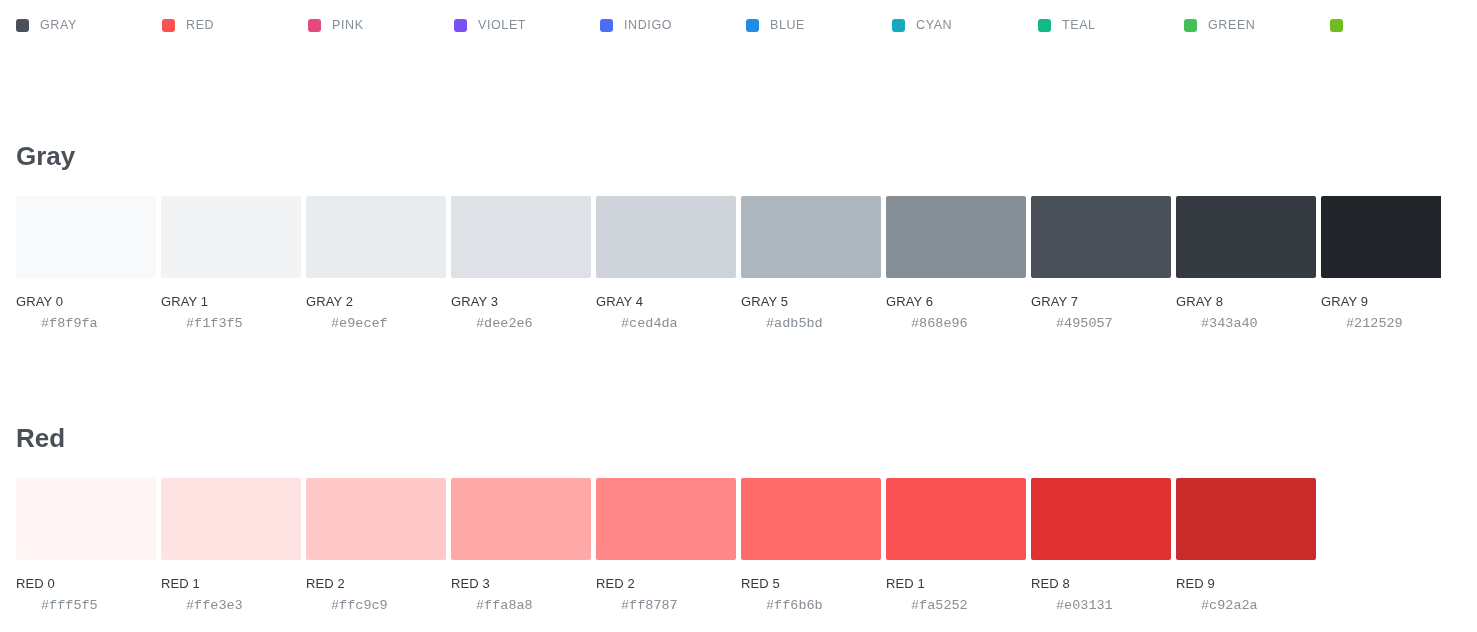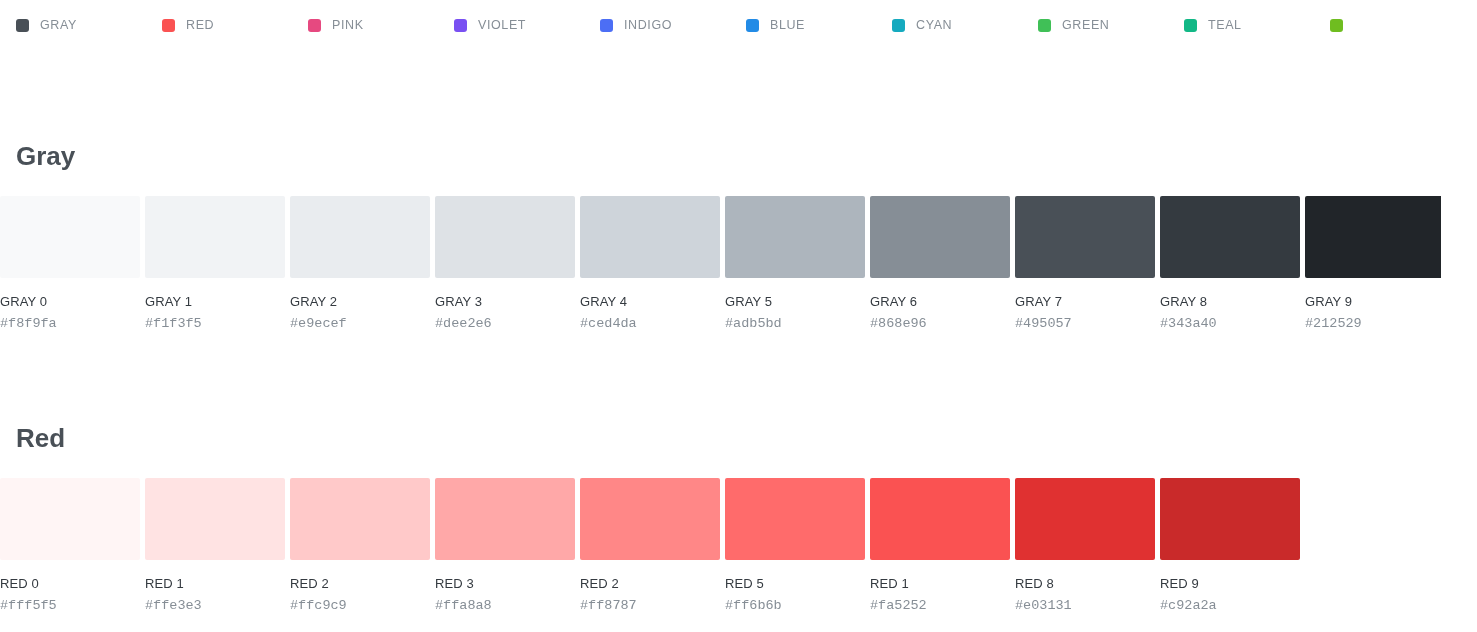--- a/index.html
+++ b/index.html
@@ -63,20 +63,21 @@
     font-size: 26px;
     font-weight: 600;
     color: #495057;
     margin: 0;
     padding-left: 16px;
     line-height: 1;
   }
   .swatch-row {
     position: relative;
     margin-top: 27px;
+    padding-left: 16px;
     display: flex;
     gap: 5px;
     overflow: hidden;
   }
   .swatch-cell {
     width: 140px;
     flex: 0 0 140px;
   }
   .swatch-color {
     height: 82px;
@@ -88,20 +89,21 @@
     color: #343a40;
     letter-spacing: 0.1px;
     white-space: nowrap;
   }
   .swatch-hex {
     margin-top: 7px;
     font-size: 13.5px;
     color: #868e96;
     font-family: "Liberation Mono", monospace;
     white-space: nowrap;
+    margin-left: 25px;
   }
 
   #section-gray { top: 143px; }
   #section-red  { top: 425px; }
 </style>
 </head>
 <body>
 
 <div class="page">
 
@@ -128,26 +130,26 @@
       </div>
       <div class="legend-item">
         <span class="legend-swatch" style="background: rgb(34, 139, 230);"></span>
         <span class="legend-label">BLUE</span>
       </div>
       <div class="legend-item">
         <span class="legend-swatch" style="background: rgb(21, 170, 191);"></span>
         <span class="legend-label">CYAN</span>
       </div>
       <div class="legend-item">
+        <span class="legend-swatch" style="background: rgb(18, 184, 134);"></span>
+        <span class="legend-label">TEAL</span>
+      </div>
+      <div class="legend-item">
         <span class="legend-swatch" style="background: rgb(64, 192, 87);"></span>
         <span class="legend-label">GREEN</span>
-      </div>
-      <div class="legend-item">
-        <span class="legend-swatch" style="background: rgb(18, 184, 134);"></span>
-        <span class="legend-label">TEAL</span>
       </div>
       <div class="legend-item">
         <span class="legend-swatch" style="background: rgb(111, 189, 32);"></span>
       </div>
     </div>
 
   <div class="section" id="section-gray">
     <h2 class="section-title">Gray</h2>
     <div class="swatch-row" id="swatch-row-gray">
         <div class="swatch-cell">

